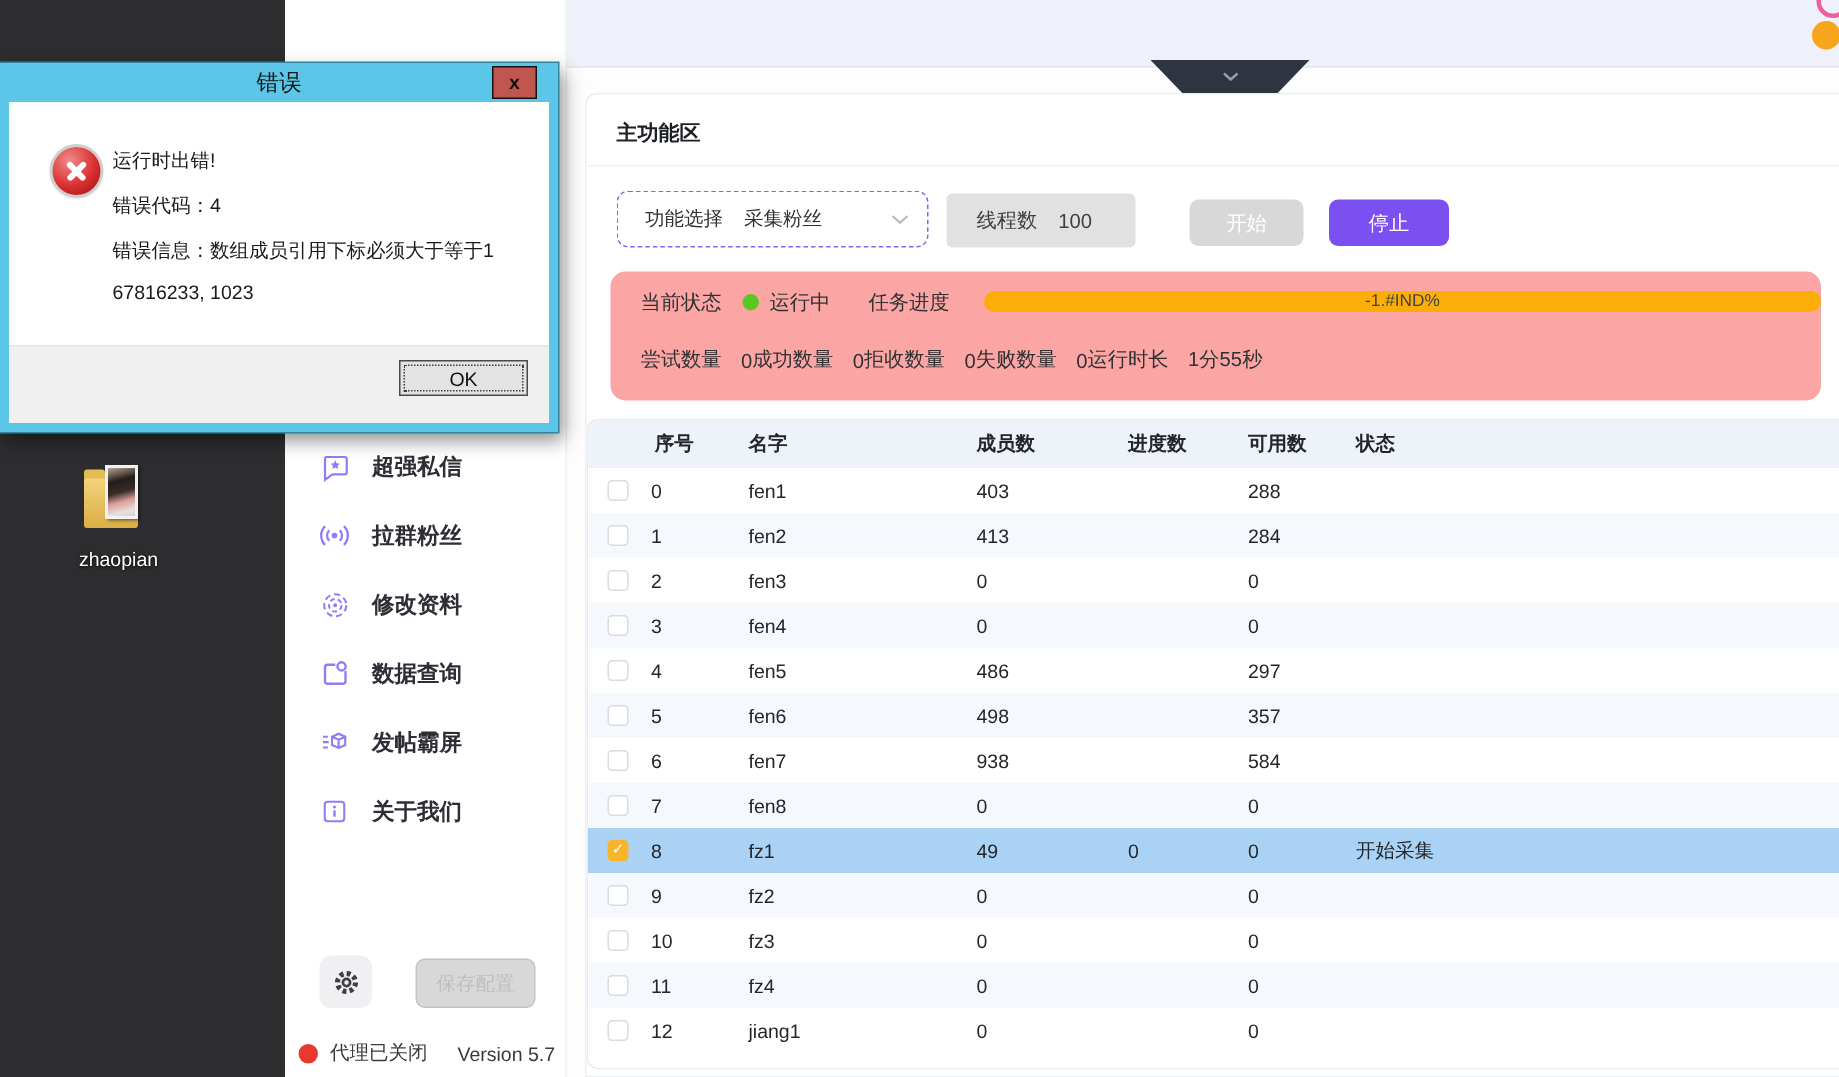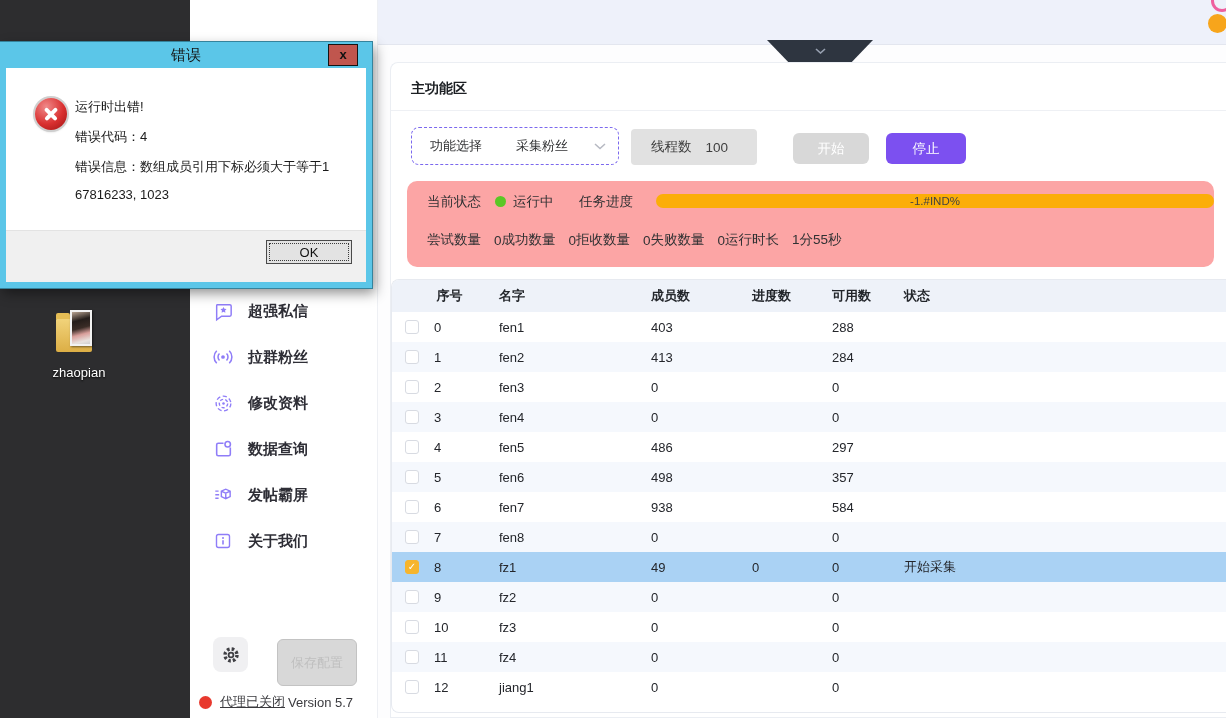--- a/index.html
+++ b/index.html
@@ -22,44 +22,44 @@
 
   
   .sidebar { position:absolute; left:190px; top:0; width:188px; height:718px; background:#ffffff;
              border-right:1px solid #eef0f4; }
   .menu { position:absolute; left:0; top:288px; width:100%; }
   .menu-item { display:flex; align-items:center; height:46px; padding-left:22px; cursor:pointer; }
   .mi-icon { width:22px; height:22px; margin-right:14px; display:flex; align-items:center; justify-content:center; }
   .mi-label { font-size:15px; color:#2e2e36;font-weight:bold; }
   .gear-btn { position:absolute; left:23px; top:637px; width:35px; height:35px; border-radius:8px;
               background:#f0f0f2; display:flex; align-items:center; justify-content:center; }
-  .save-btn { position:absolute; left:87px; top:639px; width:80px; height:47px; border-radius:6px;
+  .save-btn { position:absolute; left:87px; top:639px; width:80px; height:33px; border-radius:6px;
               background:#d8d8d8; border:1px solid #c3c3c3; color:#bfbfbf; font-size:13px;
               display:flex; align-items:center; justify-content:center; }
   .side-status { position:absolute; left:9px; top:693px; display:flex; align-items:center; font-size:13px; color:#3a3a3e; }
   .red-dot { width:13px; height:13px; border-radius:50%; background:#e8392e; margin-right:8px; }
-  .proxy-label { margin-right:3px;text-decoration:underline; }
+  .proxy-label { margin-right:20px; }
 
   
   .main { position:absolute; left:378px; top:0; width:848px; height:718px; background:#fdfdfe; }
   .top-band { position:absolute; left:0; top:0; width:848px; height:45px; background:#eef1fa; border-bottom:1px solid #e3e6ef; }
   .ring-pink { position:absolute; left:833px; top:-10px; width:22px; height:22px; border-radius:50%;
                border:3px solid #ee5f9e; background:transparent; }
   .dot-orange { position:absolute; left:830px; top:14px; width:19px; height:19px; border-radius:50%; background:#f7a51b; }
   .collapse-handle { position:absolute; left:389px; top:40px; width:106px; height:22px; background:#2e3540;
                clip-path:polygon(0 0,100% 0,80% 100%,20% 100%); display:flex; align-items:center; justify-content:center; }
 
   .panel { position:absolute; left:12px; top:62px; width:836px; height:656px; background:#fff;
            border:1px solid #ebeef3; border-right:none; border-radius:8px 0 0 0; }
   .panel-title { position:absolute; left:20px; top:17px; font-size:14px; font-weight:bold; color:#1c1f23; }
   .panel-divider { position:absolute; left:0; top:47px; width:100%; height:1px; background:#eef0f4; }
 
   
   .func-select { position:absolute; left:20px; top:64px; width:208px; height:38px; border:1px dashed #7b68ee;
-           border-radius:8px; display:flex; align-items:center; padding:0 12px 0 18px; cursor:pointer;gap:20px; }
+           border-radius:8px; display:flex; align-items:center; padding:0 12px 0 18px; cursor:pointer; }
   .fs-label { font-size:13px; color:#303133; margin-right:14px; }
   .fs-value { font-size:13px; color:#303133; flex:1; }
   .thread-box { position:absolute; left:240px; top:66px; width:126px; height:36px; background:#e1e1e1;
            border-radius:4px; display:flex; align-items:center; padding-left:20px; }
   .tb-label { font-size:13.5px; color:#3f3f3f; margin-right:14px; }
   .tb-value { font-size:13.5px; color:#3f3f3f; }
   .btn-start { position:absolute; left:402px; top:70px; width:76px; height:31px; background:#d8d8d8;
            border:none; border-radius:6px; color:#fff; font-size:13.5px; }
   .btn-stop { position:absolute; left:495px; top:70px; width:80px; height:31px; background:#7c50f0;
            border:none; border-radius:6px; color:#fff; font-size:13.5px; cursor:pointer; }

